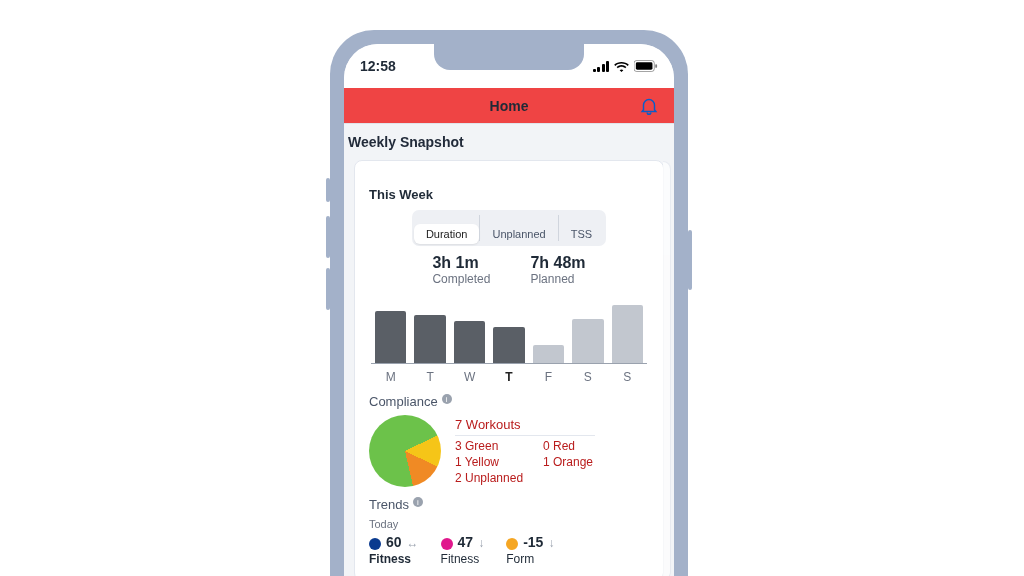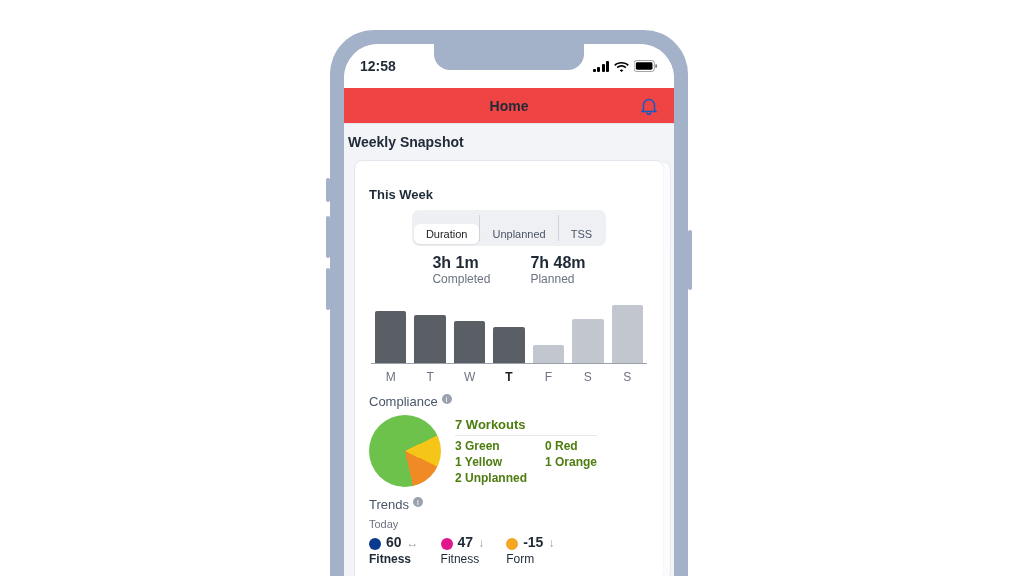--- a/index.html
+++ b/index.html
@@ -121,21 +121,21 @@
   .daylabels span { flex:1; text-align:center; font-size:12px; color:#6b7280; }
   .daylabels span.current { font-weight:700; color:#222; }
 
   .subhead { display:flex; gap:4px; font-size: 13px; color:#4a5568; margin: 10px 0 6px 0; }
   .info-dot { width:10px; height:10px; border-radius:50%; background:#9aa2ae; color:#fff; font-size:8px; display:inline-flex; align-items:center; justify-content:center; cursor:pointer; }
   .small { font-size: 11px; color:#6b7280; }
 
   
   .compliance-row { display:flex; gap: 14px; align-items:center; }
   .pie { width:72px; height:72px; border-radius:50%; position:relative; flex: 0 0 72px; }
-  .comp-stats { font-size: 12px; color:#4d7c0f;font-weight:bold; }
+  .comp-stats { font-size: 12px; color:#b91c1c; }
   .comp-stats .line1 { font-size: 13px; border-bottom:1px solid #e3e7ee; padding-bottom:3px; margin-bottom:3px; min-width: 140px; }
   .comp-grid { display:grid; grid-template-columns: auto auto; column-gap: 18px; row-gap: 2px; }
 
   
   .trends-row { display:flex; gap: 22px; margin-top: 4px; }
   .trend { display:flex; flex-direction:column; gap:2px; }
   .trend .top { display:flex; align-items:flex-end; gap:5px; }
   .dot { width:12px; height:12px; border-radius:50%; display:inline-block; }
   .trend .val { font-weight:700; font-size:14px; }
   .trend .arrow { color:#9aa2ae; font-size:12px; }

